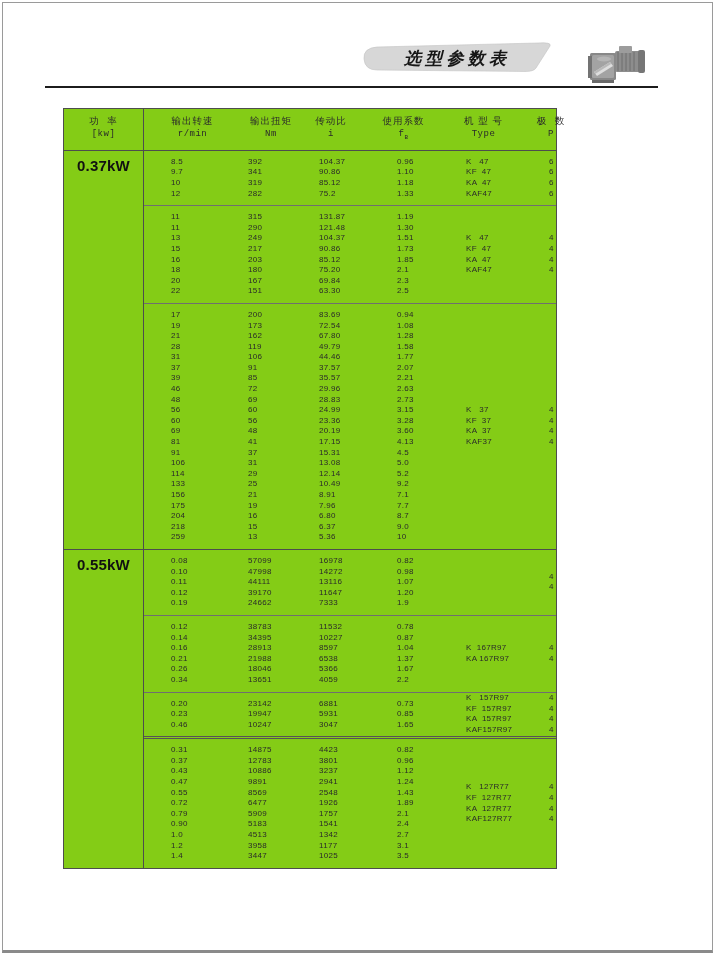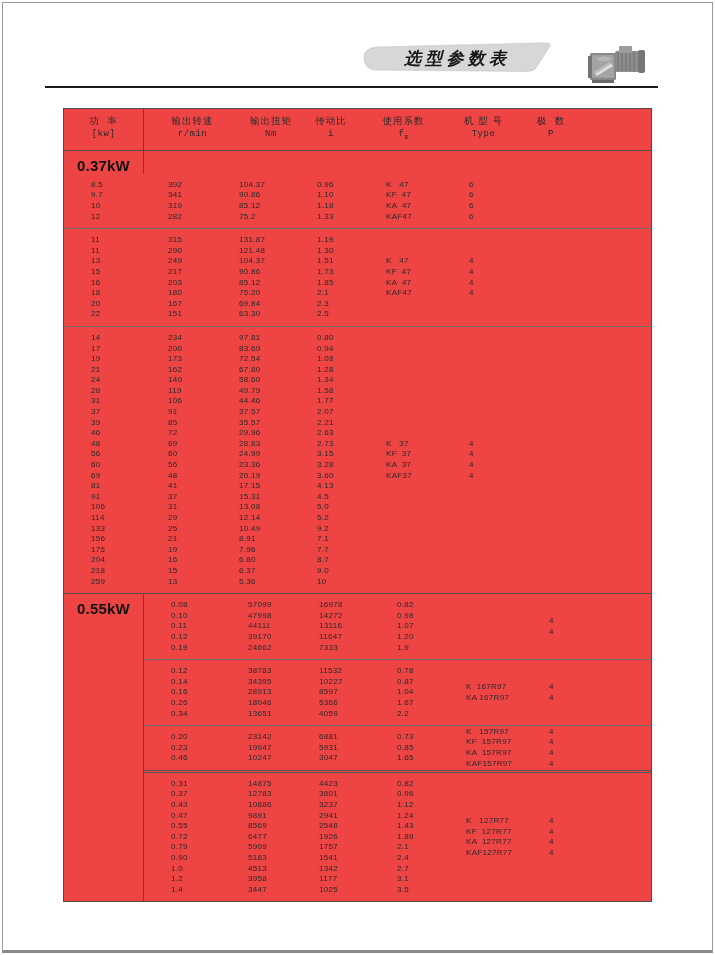--- a/index.html
+++ b/index.html
@@ -15,35 +15,35 @@
   .banner{position:absolute;left:362px;top:42px;width:192px;height:32px;}
   .page-title{
     position:absolute;left:362px;top:47px;width:186px;text-align:center;
     font-family:"Liberation Serif", serif;font-style:italic;font-weight:bold;
     font-size:17px;color:#161616;white-space:pre;
   }
   .title-rule{position:absolute;left:45px;top:86px;width:613px;height:2px;background:#1c1c1c;}
   .motor{position:absolute;left:584px;top:42px;width:66px;height:44px;}
   
   .sel-table{
-    position:absolute;left:63px;top:108px;width:589px;
-    border:1px solid #4d4d4d;box-sizing:border-box;background:#ef4444;
+    position:absolute;left:63px;top:108px;width:494px;
+    border:1px solid #4d4d4d;box-sizing:border-box;background:#84cc16;
     font-size:8px;letter-spacing:0.3px;color:#2a2a2a;
   }
   .thead{
     display:grid;grid-template-columns:80px 97px 60px 60px 85px 75px 60px auto;
     border-bottom:1px solid #4d4d4d;padding:5px 0 6px 0;
   }
   .thead .hcell{text-align:center;}
   .thead .hcell.pcol{border-right:1px solid #4d4d4d;margin:-5px 0 -6px 0;padding:5px 0 6px 0;}
   .h-zh{font-size:9.5px;line-height:14px;letter-spacing:1px;white-space:pre;}
   .h-unit{font-size:9px;line-height:13px;letter-spacing:0.5px;white-space:pre;font-family:Liberation Mono, monospace;}
   .h-unit sub{font-size:6px;}
   .section{display:flex;border-top:1px solid #4d4d4d;}
-  .section:first-of-type{border-top:none;flex-direction:column;}
+  .section:first-of-type{border-top:none;}
   .power-cell{
     width:80px;box-sizing:border-box;border-right:1px solid #4d4d4d;
     text-align:center;padding-top:6px;font-size:15px;font-weight:bold;
     letter-spacing:0.2px;color:#111;
   }
   .blocks{flex:1;}
   .block{position:relative;padding:6px 0;border-top:1px solid #6f6f6f;}
   .block:first-child{border-top:none;}
   .block.sep-double{border-top:3px double #555;}
   .row{
@@ -200,48 +200,36 @@
                 <div>22</div>
                 <div>151</div>
                 <div>63.30</div>
                 <div>2.5</div>
               </div>
               <div class="types"><div>K   47</div><div>KF  47</div><div>KA  47</div><div>KAF47</div></div>
               <div class="poles"><div>4</div><div>4</div><div>4</div><div>4</div></div>
             </div>
             <div class="block">
               <div class="row">
-                <div>14</div>
-                <div>234</div>
-                <div>97.81</div>
-                <div>0.80</div>
-              </div>
-              <div class="row">
                 <div>17</div>
                 <div>200</div>
                 <div>83.69</div>
                 <div>0.94</div>
               </div>
               <div class="row">
                 <div>19</div>
                 <div>173</div>
                 <div>72.54</div>
                 <div>1.08</div>
               </div>
               <div class="row">
                 <div>21</div>
                 <div>162</div>
                 <div>67.80</div>
                 <div>1.28</div>
-              </div>
-              <div class="row">
-                <div>24</div>
-                <div>140</div>
-                <div>58.60</div>
-                <div>1.34</div>
               </div>
               <div class="row">
                 <div>28</div>
                 <div>119</div>
                 <div>49.79</div>
                 <div>1.58</div>
               </div>
               <div class="row">
                 <div>31</div>
                 <div>106</div>
@@ -404,20 +392,26 @@
                 <div>10227</div>
                 <div>0.87</div>
               </div>
               <div class="row">
                 <div>0.16</div>
                 <div>28913</div>
                 <div>8597</div>
                 <div>1.04</div>
               </div>
               <div class="row">
+                <div>0.21</div>
+                <div>21988</div>
+                <div>6538</div>
+                <div>1.37</div>
+              </div>
+              <div class="row">
                 <div>0.26</div>
                 <div>18046</div>
                 <div>5366</div>
                 <div>1.67</div>
               </div>
               <div class="row">
                 <div>0.34</div>
                 <div>13651</div>
                 <div>4059</div>
                 <div>2.2</div>

